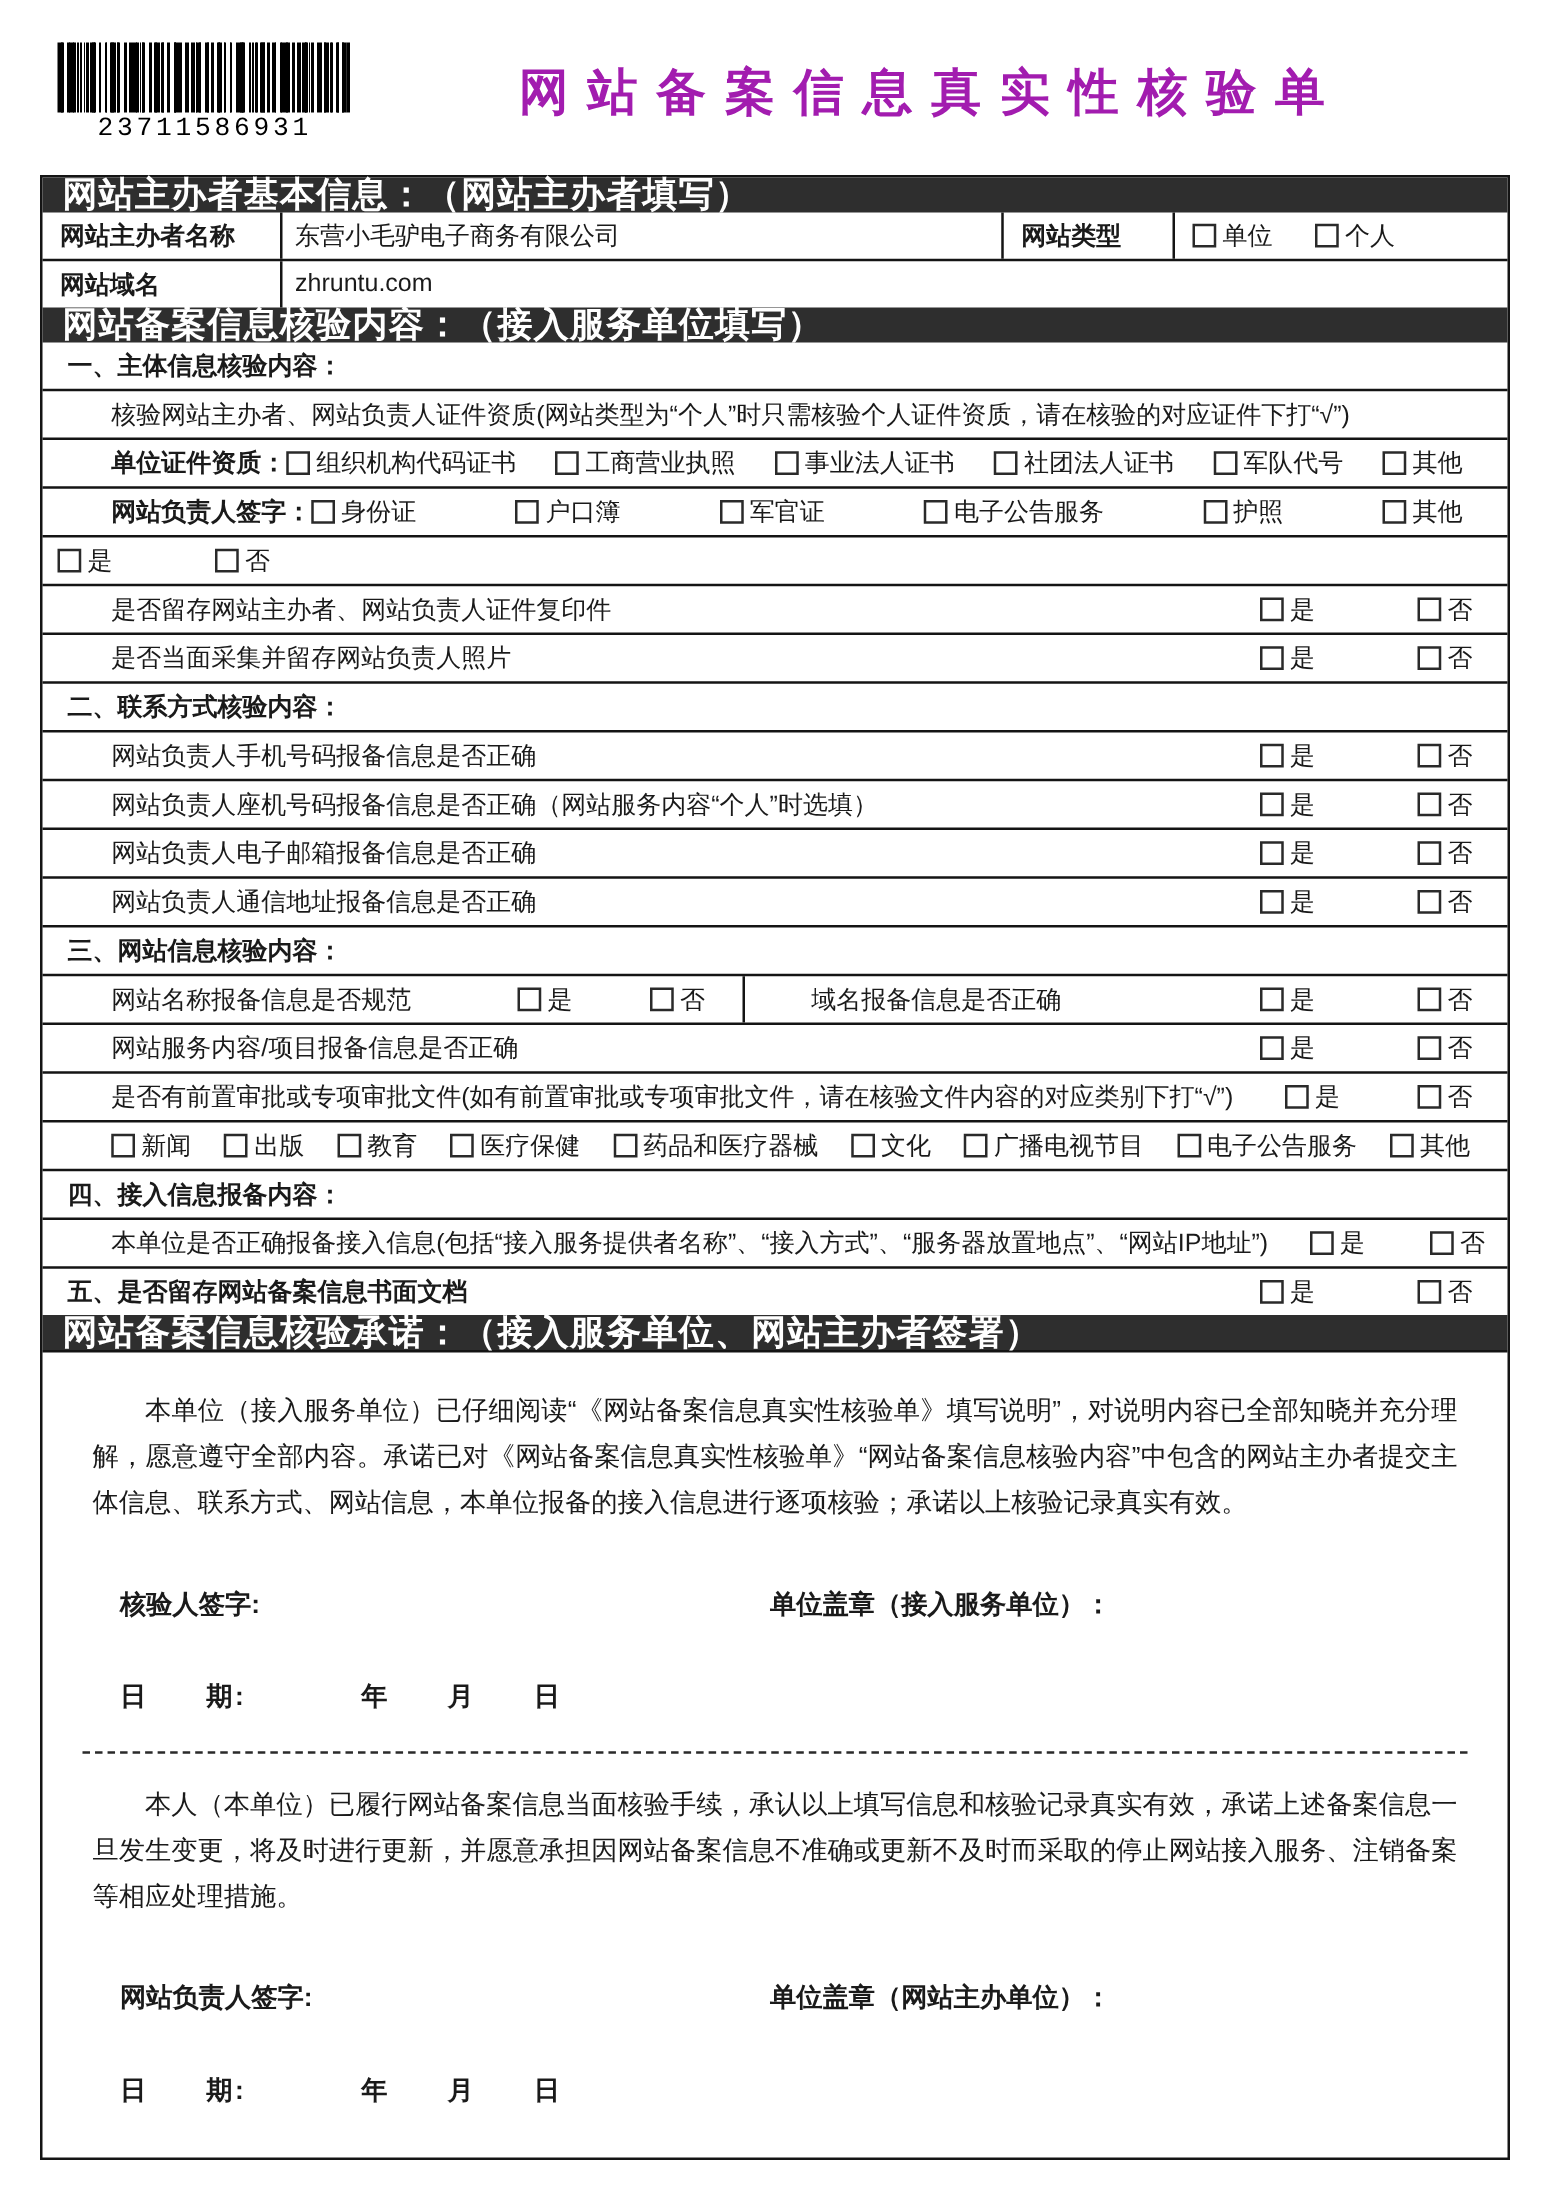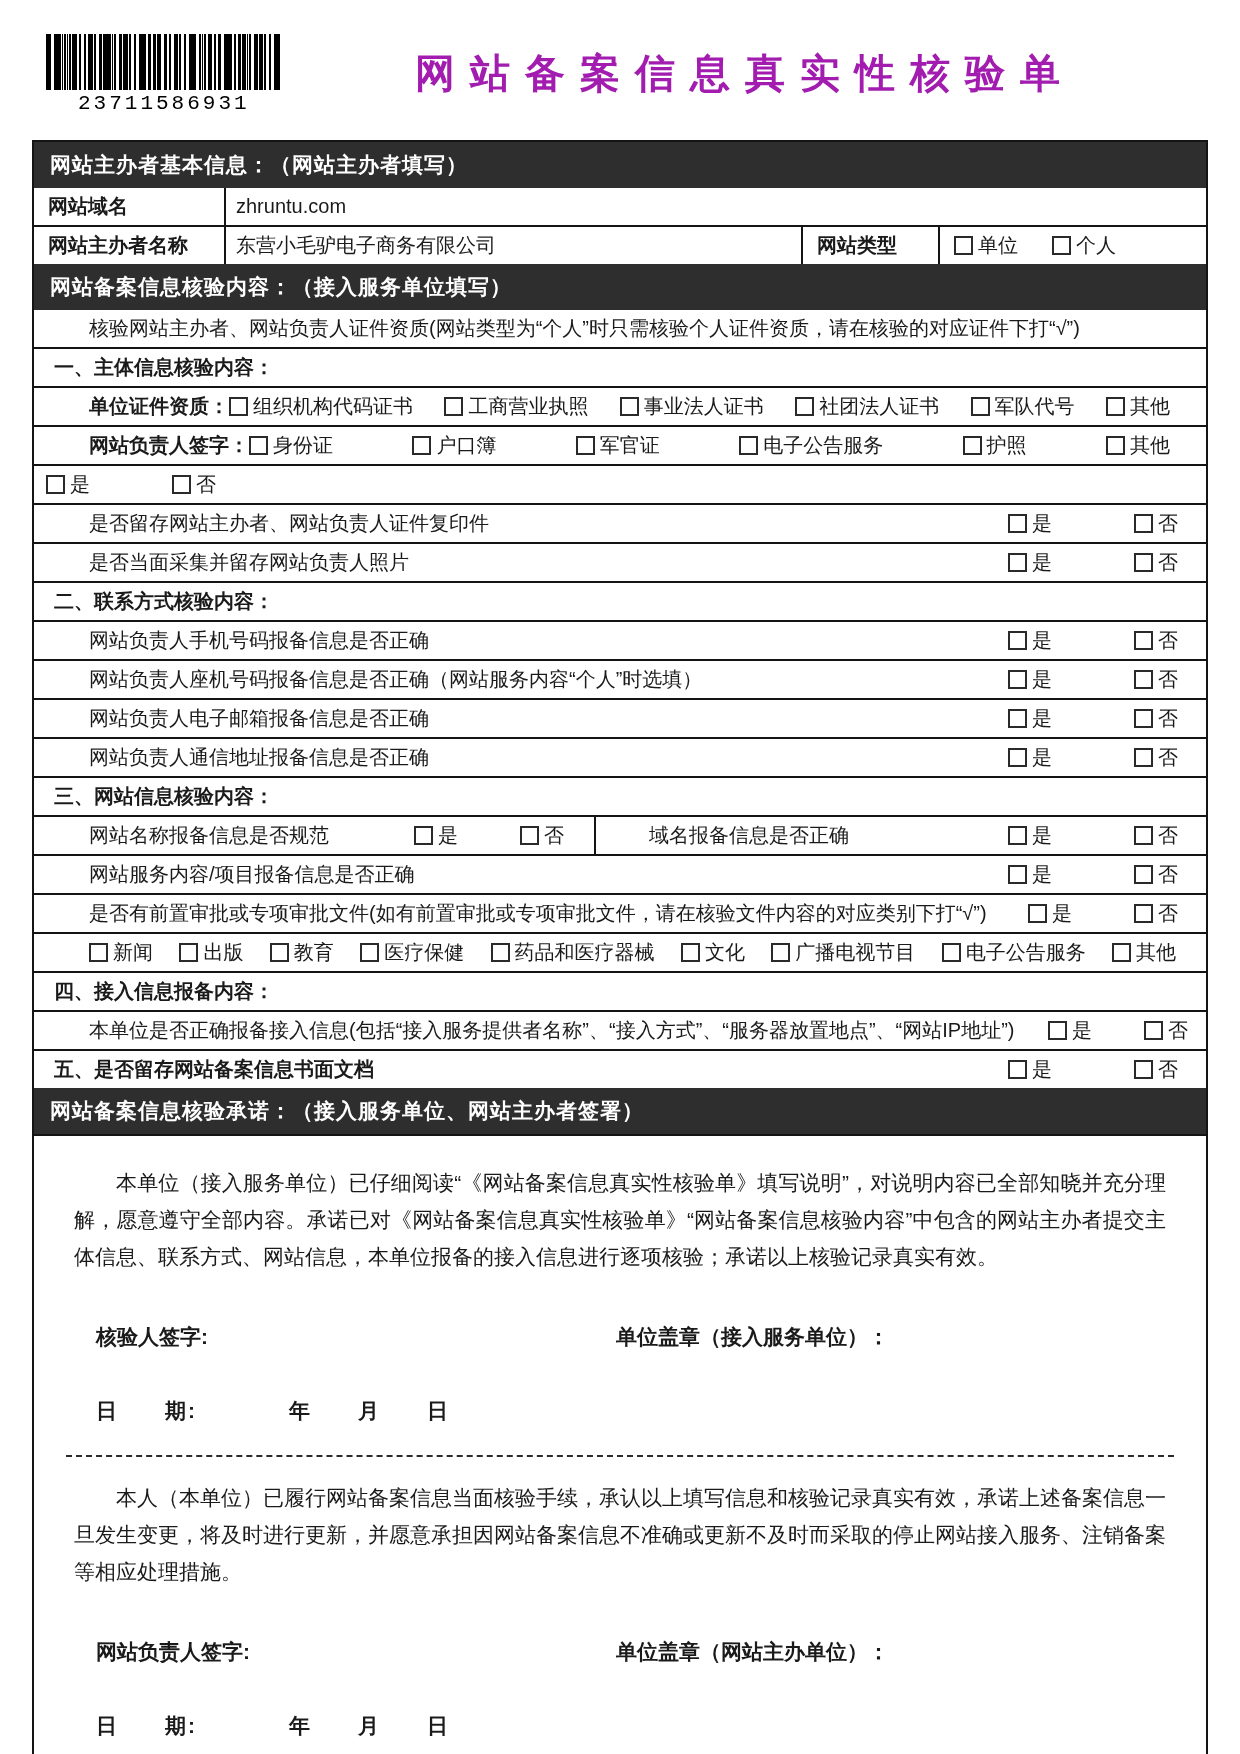--- a/index.html
+++ b/index.html
@@ -27,22 +27,22 @@
     font-size:21px;letter-spacing:3px;margin:2px 0 0 46px;color:#000;
   }
   .doc-title{
     flex:1;text-align:center;font-size:40px;font-weight:bold;color:#a21caf;
     letter-spacing:15px;padding-top:12px;white-space:nowrap;
   }
 
   
   .form{margin:0 32px;border:2px solid #141414;}
   .bar{
-    background:#2e2e2e;color:#fff;font-size:21px;font-weight:bold;
-    height:46px;display:flex;align-items:center;padding-left:16px;letter-spacing:1px;
+    background:#2e2e2e;color:#fff;font-size:28px;font-weight:bold;
+    height:28px;display:flex;align-items:center;padding-left:16px;letter-spacing:1px;
   }
   .row{display:flex;align-items:center;border-top:2px solid #141414;min-height:37px;font-size:20px;}
   .row:first-child{border-top:none;}
   .bar + .row{border-top:none;}
 
   
   .cell{display:flex;align-items:center;min-height:37px;}
   .bl{border-left:2px solid #141414;}
   .lab{padding-left:14px;font-weight:600;}
   .val{padding-left:10px;}
@@ -89,47 +89,47 @@
       <div class="barcode-num">23711586931</div>
     </div>
     <div class="doc-title">网站备案信息真实性核验单</div>
   </div>
 
   <div class="form">
 
     <div class="bar">网站主办者基本信息：（网站主办者填写）</div>
 
     <div class="row">
-      <div class="cell c-orgname lab">网站域名</div>
-      <div class="cell grow bl val">zhruntu.com</div>
-    </div>
-
-    <div class="row">
       <div class="cell c-orgname lab">网站主办者名称</div>
       <div class="cell c-orgval bl val">东营小毛驴电子商务有限公司</div>
       <div class="cell c-type bl lab">网站类型</div>
       <div class="cell c-typeopt bl">
         <span class="opt">
           <span class="cb"></span>
           <span>单位</span>
         </span>
         <span class="opt">
           <span class="cb"></span>
           <span>个人</span>
         </span>
       </div>
     </div>
 
+    <div class="row">
+      <div class="cell c-orgname lab">网站域名</div>
+      <div class="cell grow bl val">zhruntu.com</div>
+    </div>
+
     <div class="bar">网站备案信息核验内容：（接入服务单位填写）</div>
 
     <div class="row">
+      <div class="sec-title">一、主体信息核验内容：</div>
+    </div>
+    <div class="row">
       <div class="q">核验网站主办者、网站负责人证件资质(网站类型为“个人”时只需核验个人证件资质，请在核验的对应证件下打“√”)</div>
-    </div>
-    <div class="row">
-      <div class="sec-title">一、主体信息核验内容：</div>
     </div>
 
     <div class="row">
       <div class="q cert-label">单位证件资质：</div>
       <div class="spread">
         <span class="opt">
             <span class="cb"></span>
             <span>组织机构代码证书</span>
           </span>
         <span class="opt">

